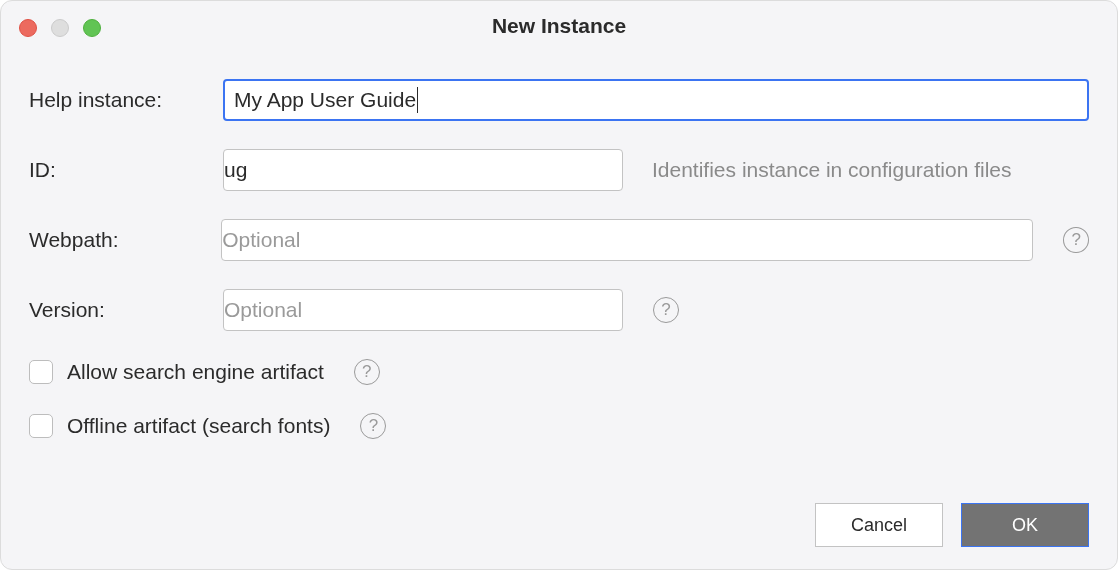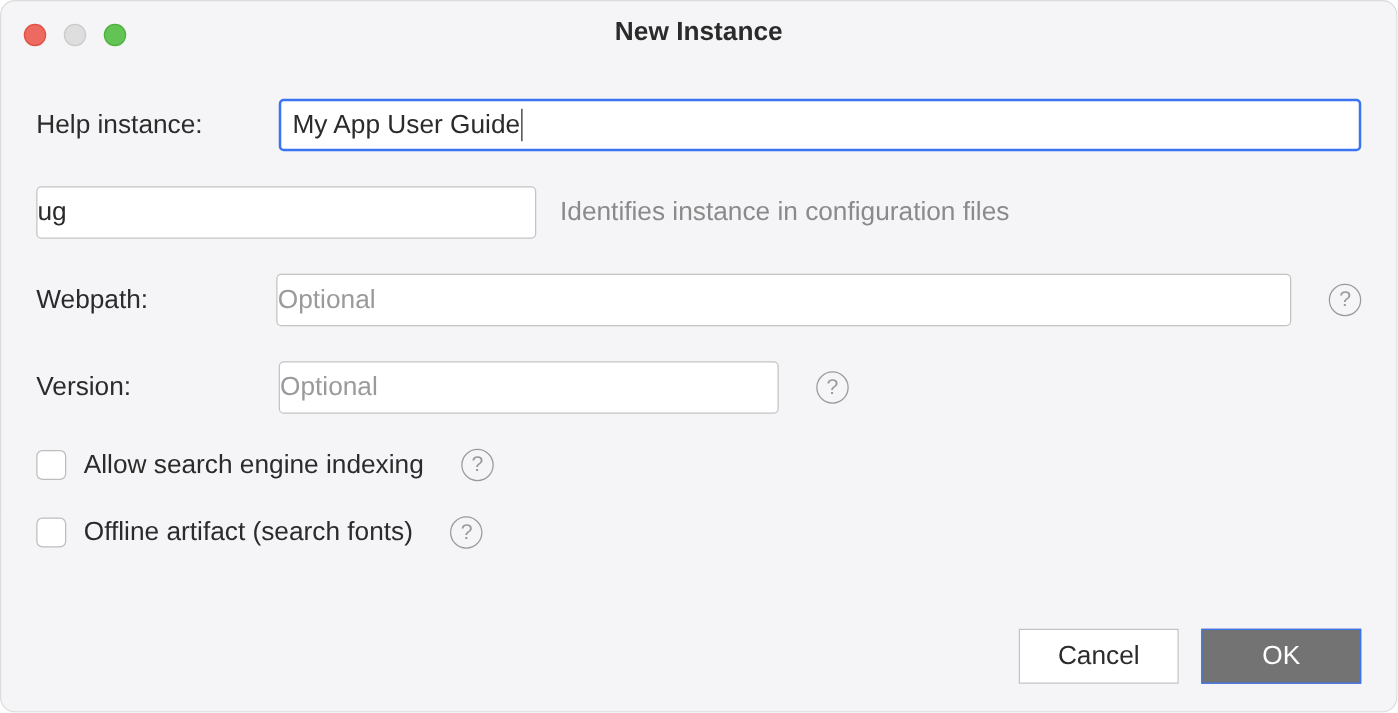--- a/index.html
+++ b/index.html
@@ -90,21 +90,21 @@
     }
     .input.webpath-input {
       width: 820px;
     }
     .input.version-input {
       width: 400px;
     }
     .hint {
       font-size: 21px;
       color: #8a8a8a;
-      margin-left: 5px;
+      margin-left: 15px;
     }
     .help-icon {
       width: 26px;
       height: 26px;
       border: 1.5px solid #9a9a9a;
       border-radius: 50%;
       display: flex;
       align-items: center;
       justify-content: center;
       color: #9a9a9a;
@@ -133,21 +133,21 @@
     .button-bar {
       display: flex;
       justify-content: flex-end;
       gap: 18px;
       padding: 0 28px 22px 28px;
     }
     .btn {
       height: 44px;
       min-width: 128px;
       border-radius: 0;
-      font-size: 21px;
+      font-size: 18px;
       cursor: pointer;
       display: flex;
       align-items: center;
       justify-content: center;
       padding: 0 24px;
     }
     .btn.cancel {
       background: #fff;
       border: 1px solid #c3c3c3;
       color: #2b2b2b;
@@ -201,39 +201,40 @@
       <div class="input-wrap" style="flex:1;">
         <input type="text" class="input focused help-instance" style="color: transparent; caret-color: transparent;" value="My App User Guide">
         <div class="input-display">
           <span>My App User Guide</span>
             <span class="caret"></span>
         </div>
       </div>
     </div>
 
     <div class="row">
+      <div class="label">ID:</div>
       <input type="text" class="input id-input" value="ug" style="">
       <div class="hint">Identifies instance in configuration files</div>
     </div>
 
     <div class="row">
       <div class="label">Webpath:</div>
       <input type="text" class="input webpath-input" placeholder="Optional" style="">
       <div class="help-icon">?</div>
     </div>
 
     <div class="row">
       <div class="label">Version:</div>
       <input type="text" class="input version-input" placeholder="Optional" style="">
       <div class="help-icon">?</div>
     </div>
 
     <div class="checkbox-row">
       <div class="checkbox"></div>
-      <div class="checkbox-label">Allow search engine indexing</div>
+      <div class="checkbox-label">Allow search engine artifact</div>
       <div class="help-icon">?</div>
     </div>
 
     <div class="checkbox-row">
       <div class="checkbox"></div>
       <div class="checkbox-label">Offline artifact (search fonts)</div>
       <div class="help-icon">?</div>
     </div>
 
   </div>

